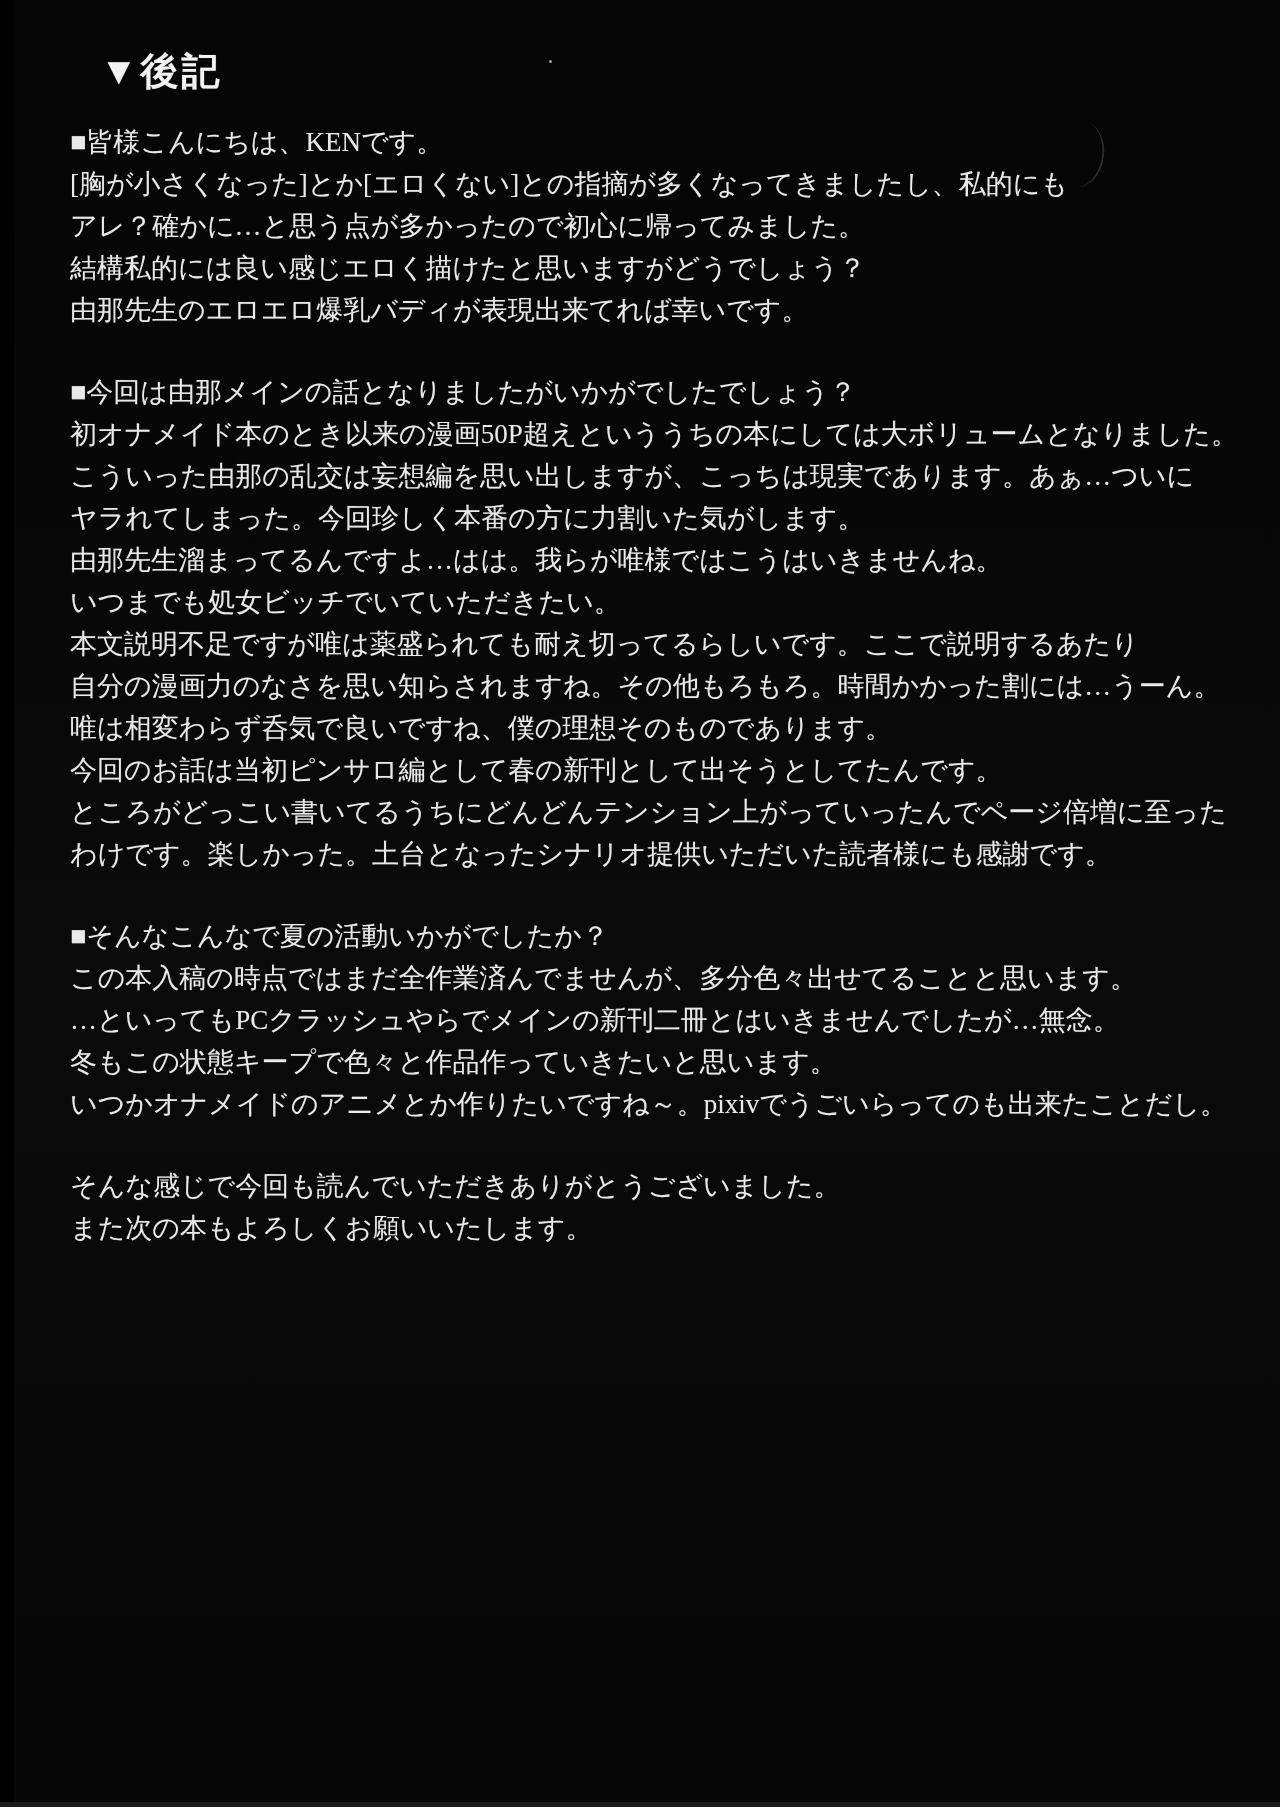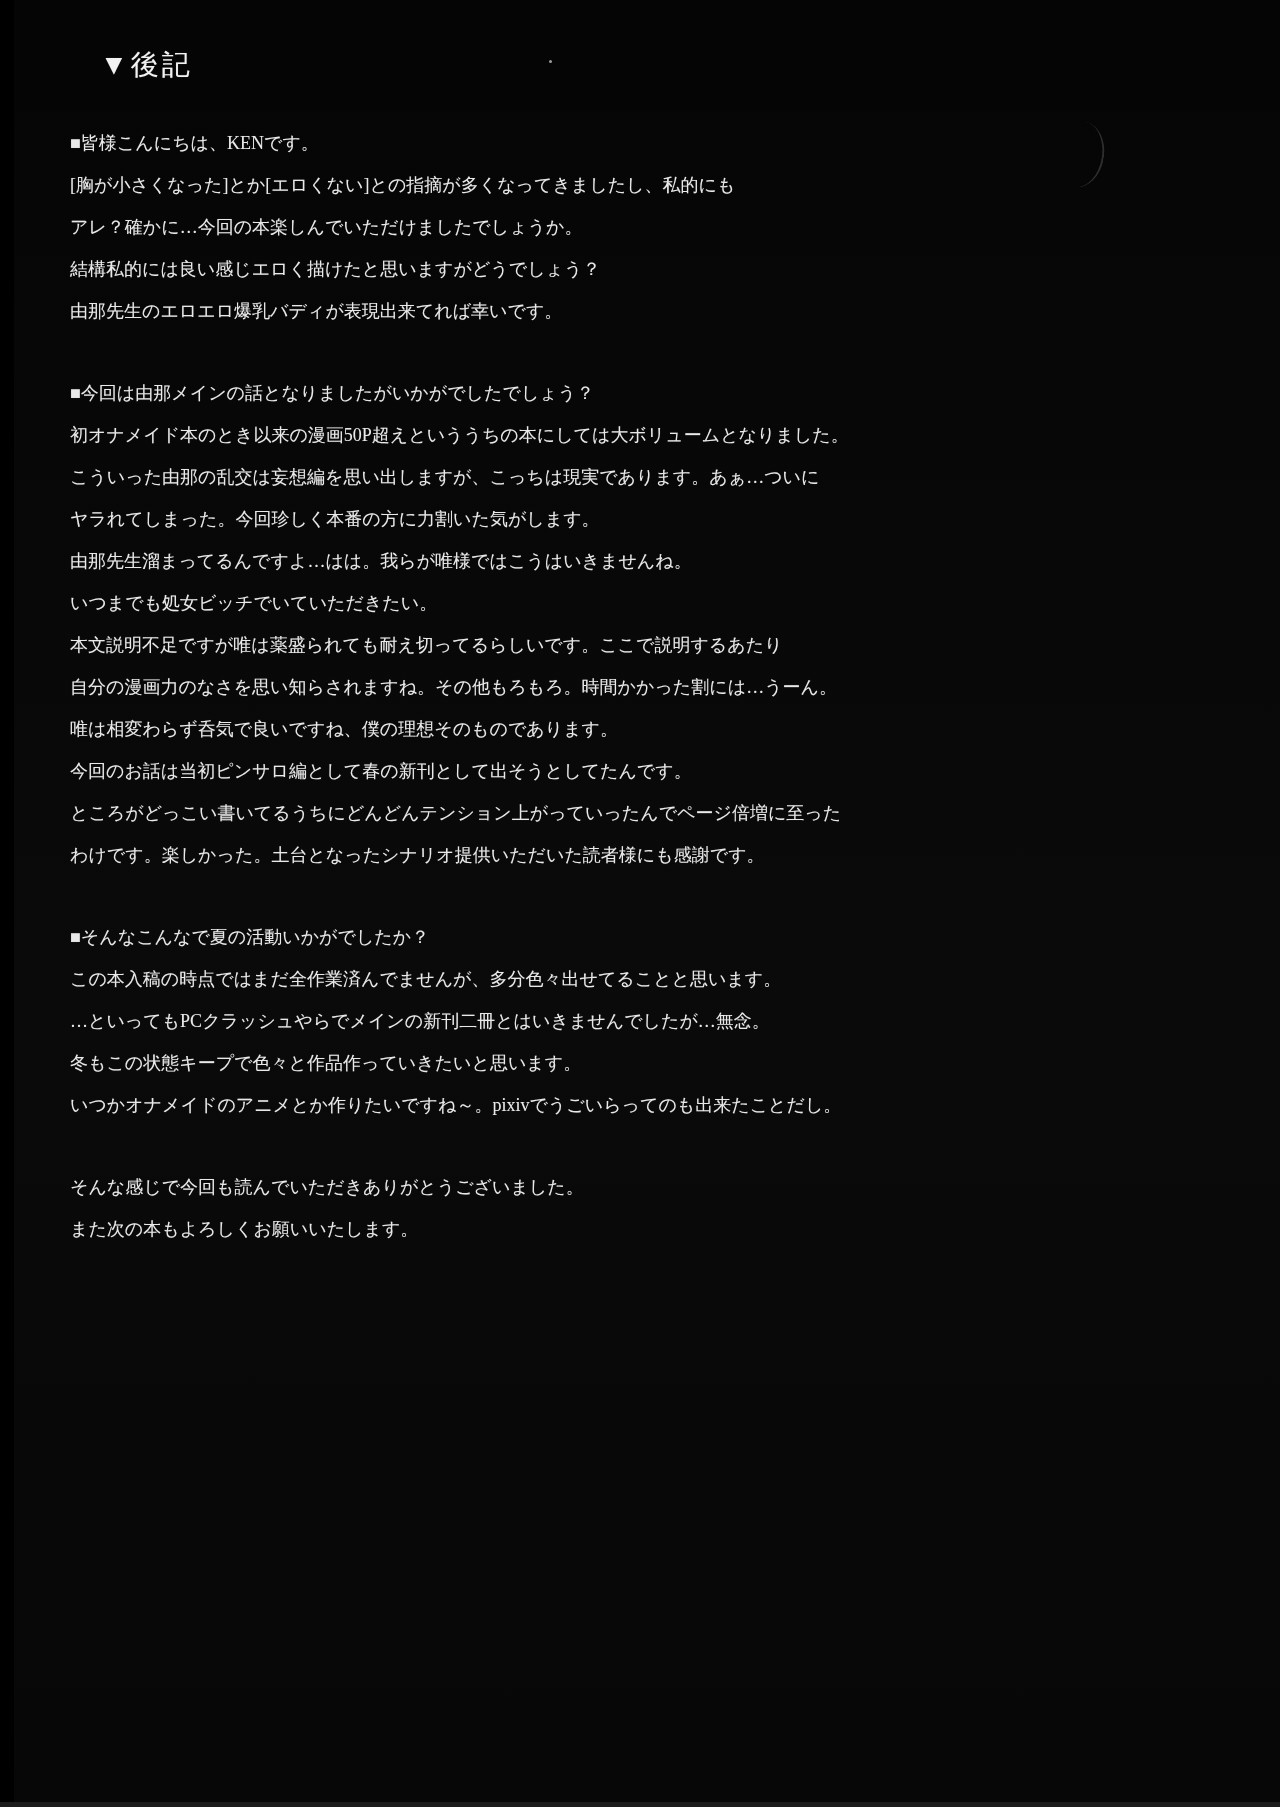--- a/index.html
+++ b/index.html
@@ -16,35 +16,35 @@
     font-family: "Liberation Serif", "DejaVu Serif", serif;
     overflow: hidden;
   }
   .content {
     position: absolute;
     left: 70px;
     top: 46px;
     width: 1150px;
   }
   .title {
-    font-size: 28px;
-    font-weight: normal;
+    font-size: 38px;
+    font-weight: bold;
     letter-spacing: 3px;
-    margin: 0 0 38px 30px;
+    margin: 0 0 24px 30px;
     color: #f2f2f2;
     text-shadow: 0 0 1px rgba(255,255,255,.35);
   }
   .para {
     margin: 0 0 40px 0;
   }
   .para.last {
     margin-top: 28px;
   }
   .line {
-    font-size: 18px;
+    font-size: 27px;
     line-height: 42px;
     white-space: nowrap;
     color: #e9e9e9;
     text-shadow: 0 0 1px rgba(255,255,255,.25);
   }
   
   .artifact-curve {
     position: absolute;
     right: 176px;
     top: 122px;
@@ -86,21 +86,21 @@
 
 <div class="page">
 
   <div class="content">
 
     <h1 class="title">▼後記</h1>
 
     <div class="para">
       <div class="line">■皆様こんにちは、KENです。</div>
       <div class="line">[胸が小さくなった]とか[エロくない]との指摘が多くなってきましたし、私的にも</div>
-      <div class="line">アレ？確かに…今回の本楽しんでいただけましたでしょうか。</div>
+      <div class="line">アレ？確かに…と思う点が多かったので初心に帰ってみました。</div>
       <div class="line">結構私的には良い感じエロく描けたと思いますがどうでしょう？</div>
       <div class="line">由那先生のエロエロ爆乳バディが表現出来てれば幸いです。</div>
     </div>
 
     <div class="para">
       <div class="line">■今回は由那メインの話となりましたがいかがでしたでしょう？</div>
       <div class="line">初オナメイド本のとき以来の漫画50P超えといううちの本にしては大ボリュームとなりました。</div>
       <div class="line">こういった由那の乱交は妄想編を思い出しますが、こっちは現実であります。あぁ…ついに</div>
       <div class="line">ヤラれてしまった。今回珍しく本番の方に力割いた気がします。</div>
       <div class="line">由那先生溜まってるんですよ…はは。我らが唯様ではこうはいきませんね。</div>

